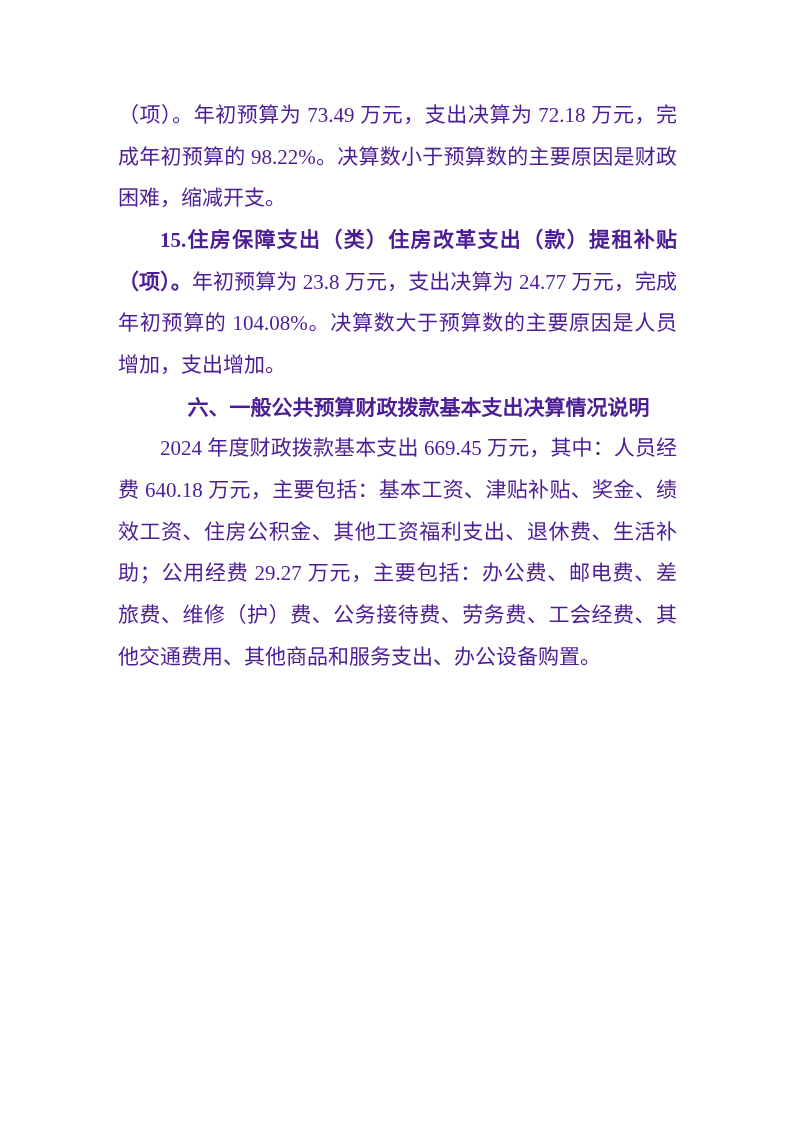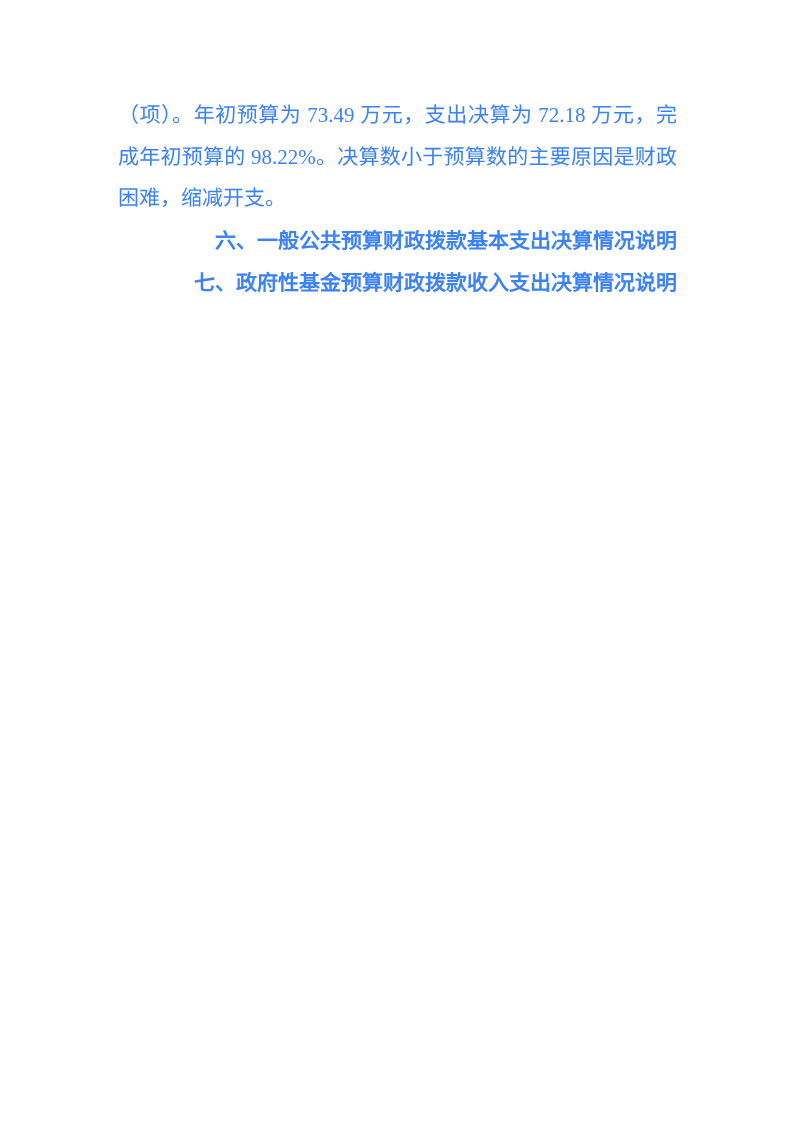--- a/index.html
+++ b/index.html
@@ -16,21 +16,21 @@
     background: #ffffff;
     box-sizing: border-box;
     padding: 95px 116px 0 118px;
     overflow: hidden;
   }
   .doc {
     width: 559px;
     font-family: "Liberation Serif", "DejaVu Serif", serif;
     font-size: 21px;
     line-height: 41.65px;
-    color: #3b82f6;
+    color: #4c1d95;
     text-align: justify;
     text-justify: inter-ideograph;
   }
   .doc p {
     margin: 0;
     padding: 0;
     text-indent: 2em;
   }
   .doc p.no-indent {
     text-indent: 0;
@@ -39,33 +39,34 @@
     font-weight: bold;
   }
   .section-heading {
     margin: 0;
     padding: 0;
     text-indent: 2em;
     font-family: "Liberation Sans", "DejaVu Sans", sans-serif;
     font-weight: bold;
     font-size: 21px;
     line-height: 41.65px;
-    text-align: right;
+    text-align: center;
   }
 </style>
 </head>
 <body>
 
 <div class="page">
   <div class="doc">
 
     <p class="no-indent">（项）。年初预算为 73.49 万元，支出决算为 72.18 万元，完成年初预算的 98.22%。决算数小于预算数的主要原因是财政困难，缩减开支。</p>
 
+    <p><span class="item-title">15.住房保障支出（类）住房改革支出（款）提租补贴（项）。</span><span>年初预算为 23.8 万元，支出决算为 24.77 万元，完成年初预算的 104.08%。决算数大于预算数的主要原因是人员增加，支出增加。</span></p>
 
 
     <h2 class="section-heading">六、一般公共预算财政拨款基本支出决算情况说明</h2>
 
+    <p>2024 年度财政拨款基本支出 669.45 万元，其中：人员经费 640.18 万元，主要包括：基本工资、津贴补贴、奖金、绩效工资、住房公积金、其他工资福利支出、退休费、生活补助；公用经费 29.27 万元，主要包括：办公费、邮电费、差旅费、维修（护）费、公务接待费、劳务费、工会经费、其他交通费用、其他商品和服务支出、办公设备购置。</p>
 
-    <h2 class="section-heading">七、政府性基金预算财政拨款收入支出决算情况说明</h2>
 
 
   </div>
 </div>
 
 </body></html>

